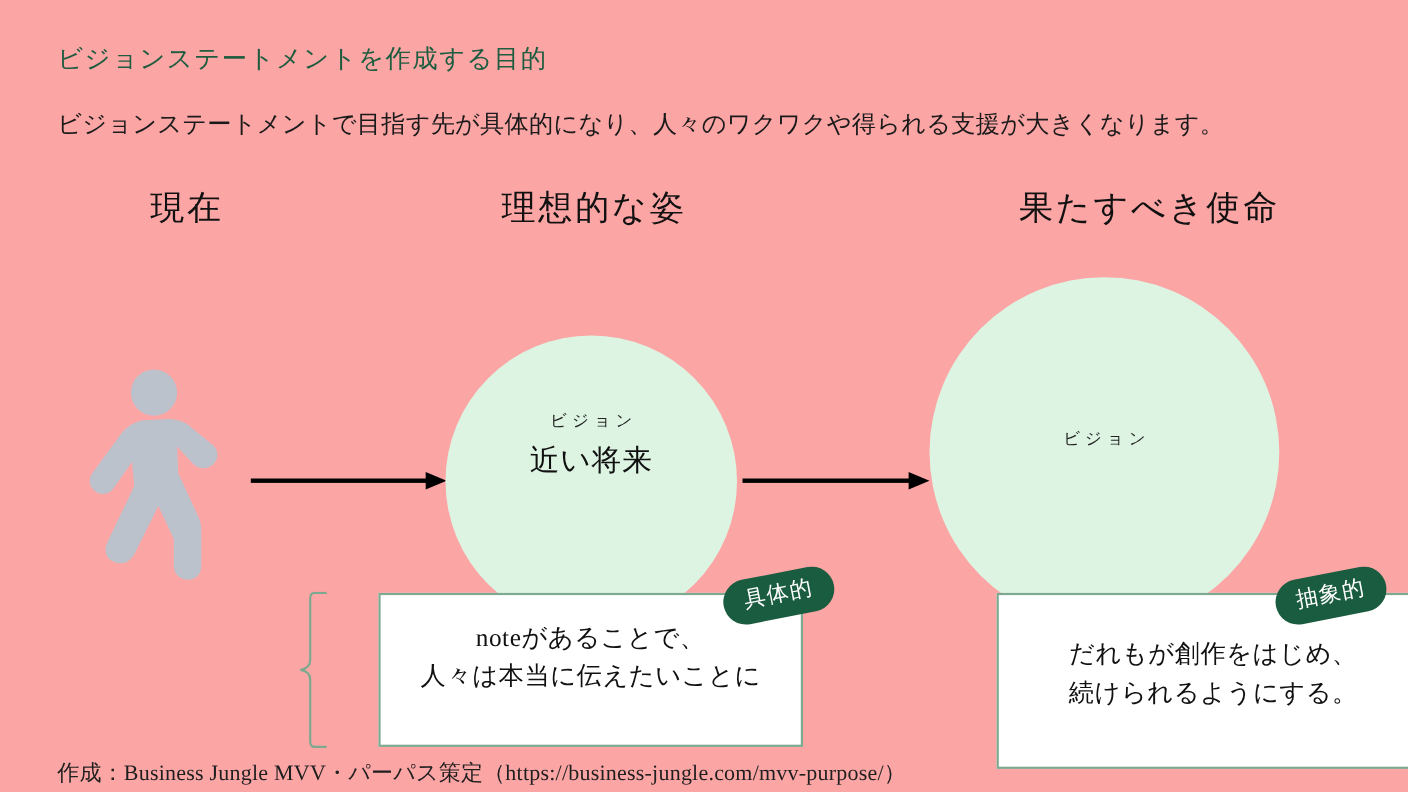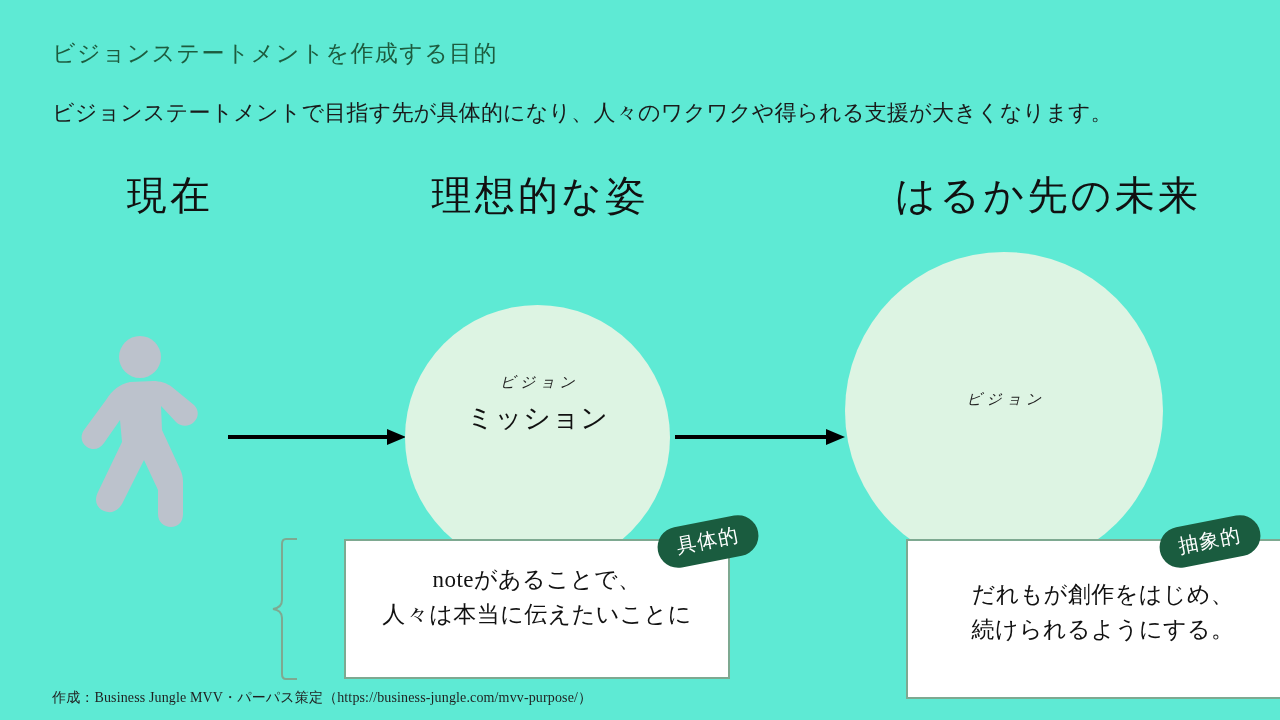--- a/index.html
+++ b/index.html
@@ -13,21 +13,21 @@
     overflow: hidden;
     font-family: "Liberation Serif", "DejaVu Serif", serif;
     color: #1a1a1a;
     position: relative;
   }
   .slide {
     position: absolute;
     inset: 0;
     width: 1280px;
     height: 720px;
-    background: #5eead4;
+    background: #fca5a5;
   }
 
   
   .slide-title {
     position: absolute;
     left: 52px;
     top: 38px;
     font-size: 23px;
     letter-spacing: 0.06em;
     color: #1d5c3f;
@@ -42,21 +42,21 @@
     letter-spacing: 0.01em;
     color: #1a1a1a;
     white-space: nowrap;
     font-family: Liberation Serif, serif;
   }
 
   
   .stage-heading {
     position: absolute;
     top: 168px;
-    font-size: 40px;
+    font-size: 31px;
     letter-spacing: 0.08em;
     color: #111111;
     text-align: center;
     white-space: nowrap;
   }
   .stage-heading.now      { left: 30px;  width: 280px; }
   .stage-heading.near     { left: 400px; width: 280px; }
   .stage-heading.far      { left: 895px; width: 300px; }
 
   
@@ -93,21 +93,20 @@
     z-index: 4;
   }
   .circle-content.vision  { left: 405px; top: 373px; width: 265px; }
   .circle-content.mission { left: 845px; top: 390px; width: 318px; }
   .circle-kicker {
     font-size: 15px;
     letter-spacing: 0.30em;
     color: #222222;
     margin-bottom: 9px;
     text-indent: 0.30em;
-    font-style: italic;
   }
   .circle-main {
     font-size: 27px;
     line-height: 1.28;
     color: #111111;
     letter-spacing: 0.03em;
   }
 
   
   .arrow {
@@ -192,37 +191,37 @@
     line-height: 1.25;
   }
   .badge.concrete { left: 657px; top: 521px; }
   .badge.abstract { left: 1159px; top: 521px; }
 
   
   .credit {
     position: absolute;
     left: 52px;
     top: 689px;
-    font-size: 14px;
+    font-size: 20px;
     color: #1f1f1f;
     letter-spacing: 0.01em;
     white-space: nowrap;
   }
 </style>
 </head>
 <body>
 
 <div class="slide">
 
   <div class="slide-title">ビジョンステートメントを作成する目的</div>
   <div class="slide-subtitle">ビジョンステートメントで目指す先が具体的になり、人々のワクワクや得られる支援が大きくなります。</div>
 
   <div class="stage-heading now">現在</div>
   <div class="stage-heading near">理想的な姿</div>
-  <div class="stage-heading far">はるか先の未来</div>
+  <div class="stage-heading far">果たすべき使命</div>
 
   <svg class="person-icon" viewBox="0 0 160 200" aria-hidden="true">
     <circle cx="80" cy="27" r="21" fill="#bcc2cc"></circle>
     <path d="M70 52
              C 60 54, 52 60, 46 70
              L 24 100
              C 20 106, 21 113, 27 117
              C 33 121, 40 119, 44 113
              L 60 90
              L 62 112
@@ -254,21 +253,21 @@
     <div class="shaft"></div>
     <div class="head"></div>
   </div>
 
   <div class="circle vision"></div>
   <div class="circle mission"></div>
 
   <div class="circle-content vision">
     <div class="circle-kicker">ビジョン</div>
     <div class="circle-main">
-      <div>ミッション</div>
+      <div>近い将来</div>
     </div>
   </div>
 
   <div class="circle-content mission">
     <div class="circle-kicker">ビジョン</div>
   </div>
 
   <svg class="brace" viewBox="0 0 26 142" aria-hidden="true">
     <path d="M25 1 H14 C11 1 10 3 10 6 V62 C10 66 8 70 1 71 C8 72 10 76 10 80 V136 C10 139 11 141 14 141 H25" fill="none" stroke="#7ea991" stroke-width="2"></path>
   </svg>

